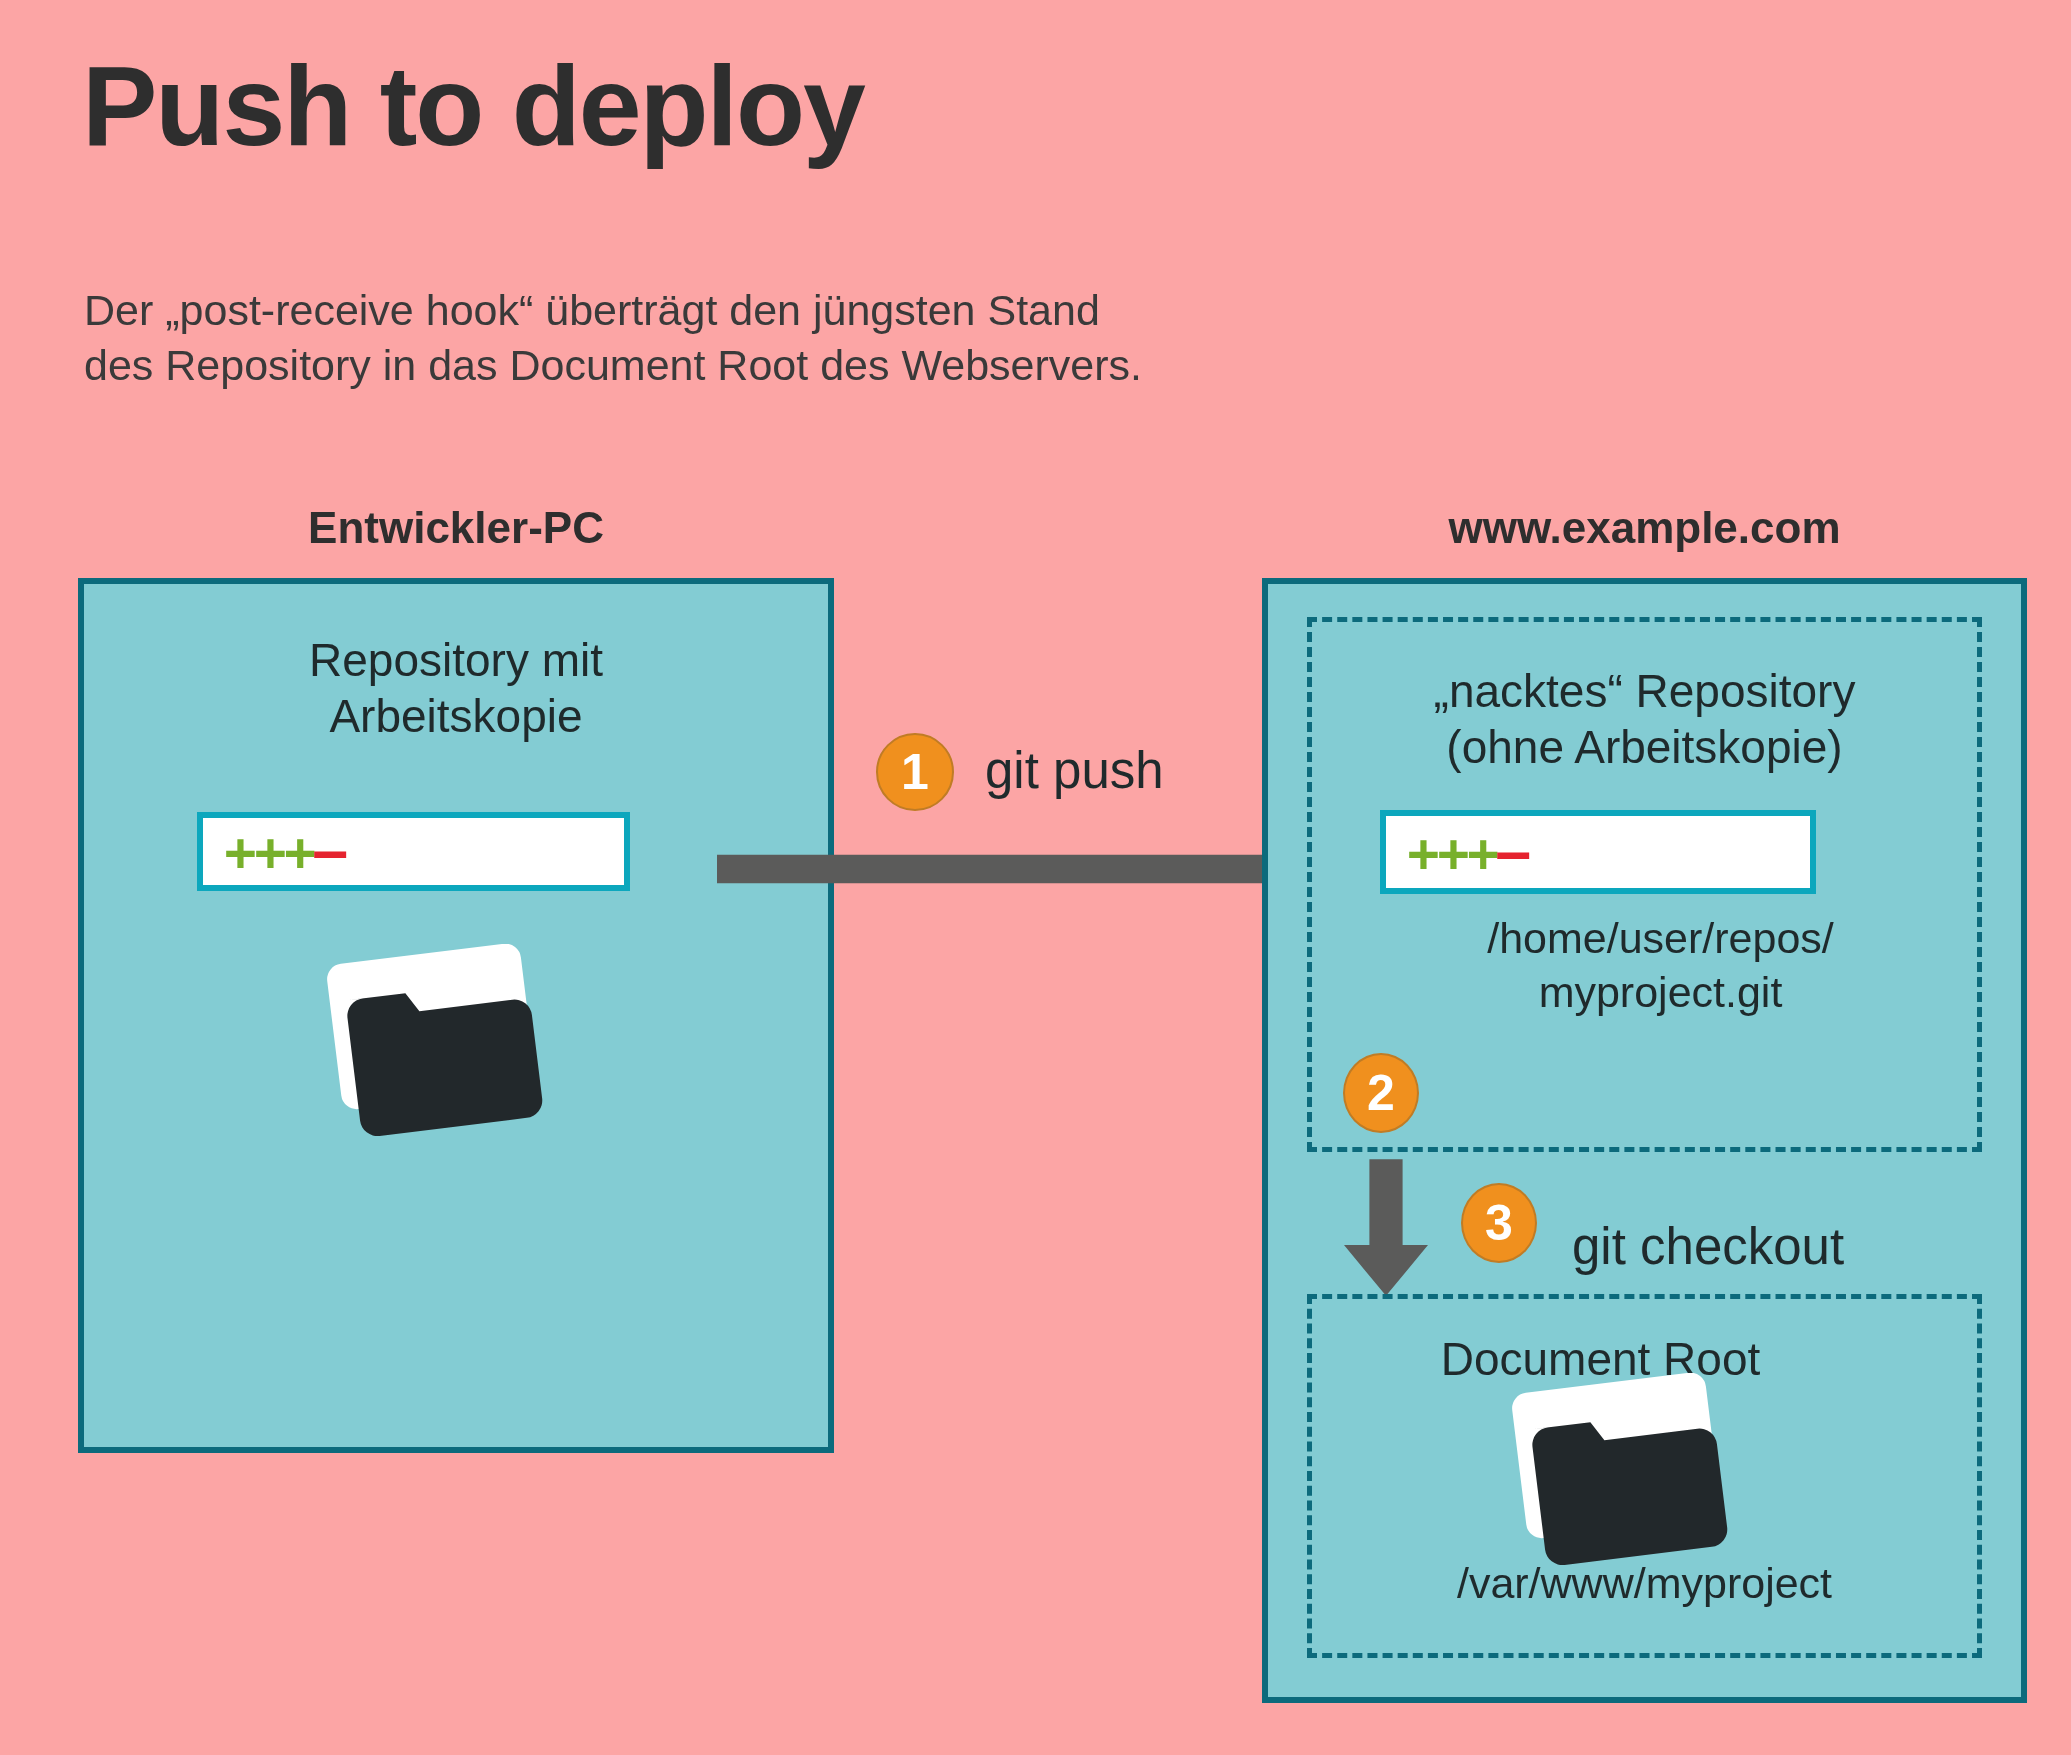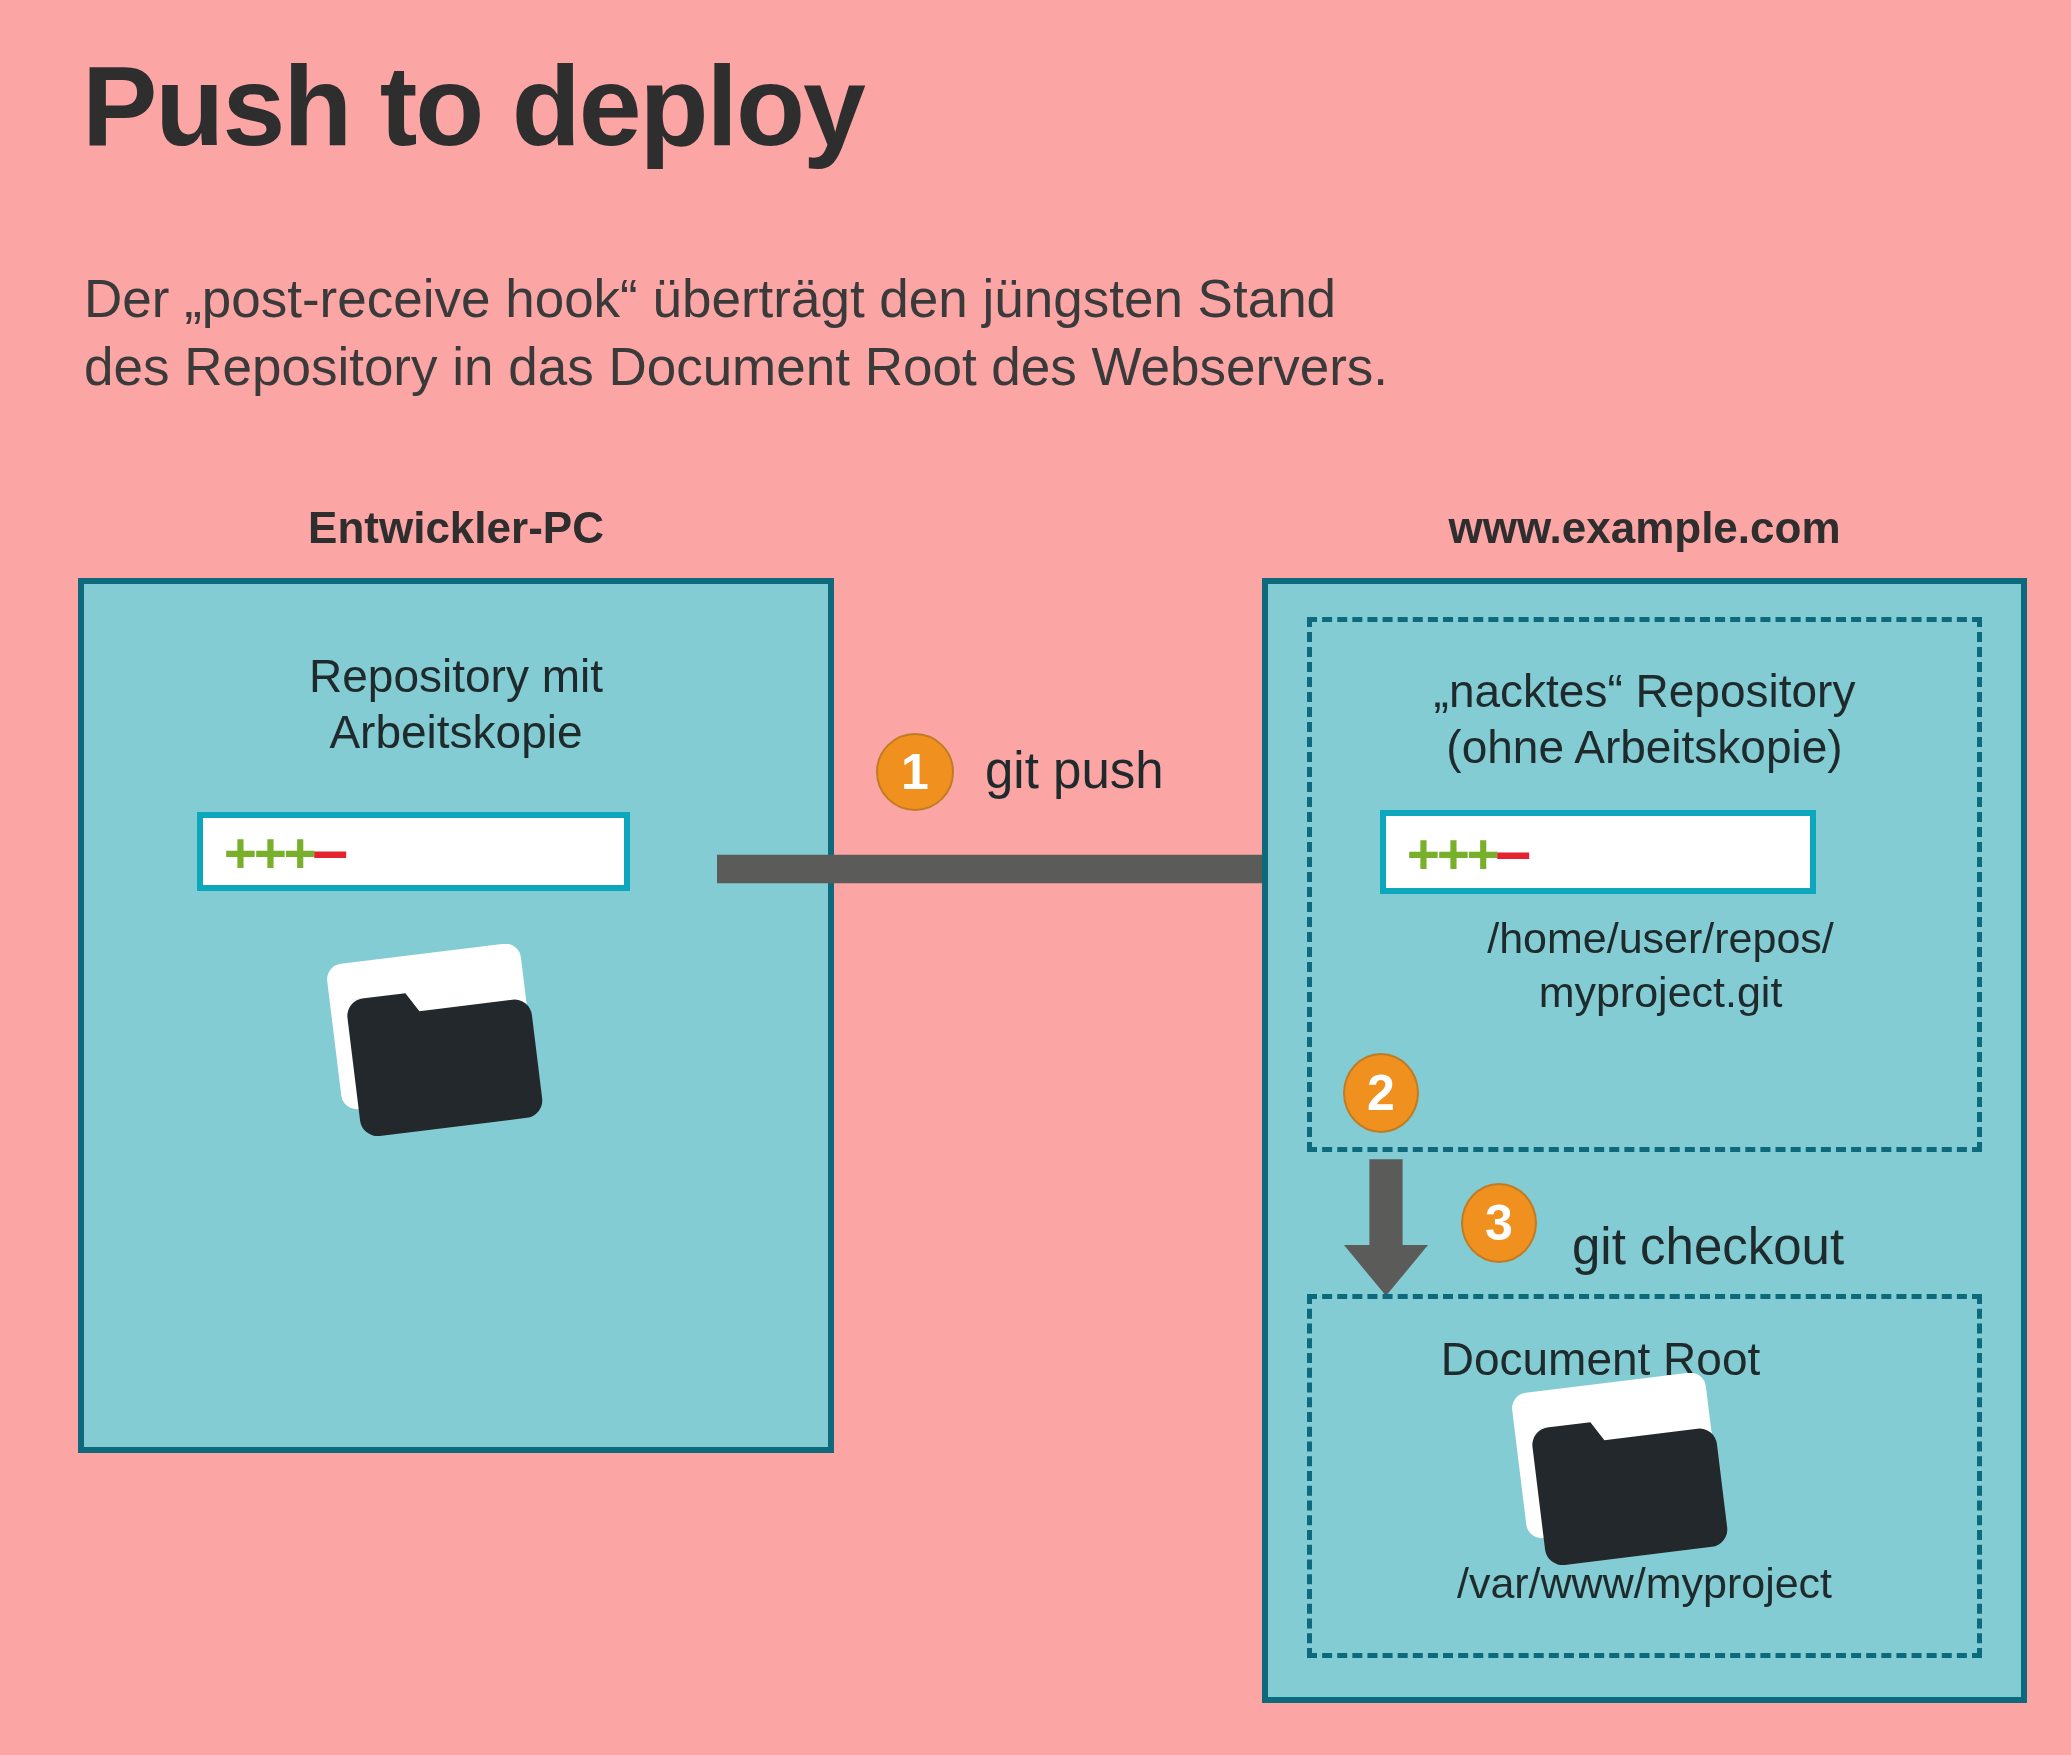--- a/index.html
+++ b/index.html
@@ -24,22 +24,22 @@
     font-size: 113px;
     font-weight: bold;
     color: #2e2e2e;
     letter-spacing: -2px;
     line-height: 1.05;
     white-space: nowrap;
   }
   .subtitle {
     position: absolute;
     left: 84px;
-    top: 265px;
-    font-size: 53px;
+    top: 283px;
+    font-size: 43px;
     color: #3a3a3a;
     line-height: 1.28;
     white-space: pre-line;
   }
 
   
   .panel-caption {
     position: absolute;
     font-size: 44px;
     font-weight: bold;
@@ -70,21 +70,21 @@
 
   
   .box-heading {
     position: absolute;
     font-size: 46px;
     color: #1f2a2c;
     line-height: 1.22;
     text-align: center;
     white-space: pre-line;
   }
-  #repo-heading-left  { left: 88px;  top: 648px;  width: 736px; }
+  #repo-heading-left  { left: 88px;  top: 632px;  width: 736px; }
   #repo-heading-right { left: 1312px; top: 663px; width: 665px; }
   #docroot-heading    { left: 1268px; top: 1331px; width: 665px; }
 
   
   .path-label {
     position: absolute;
     font-size: 43px;
     color: #1f2a2c;
     line-height: 1.25;
     text-align: center;

